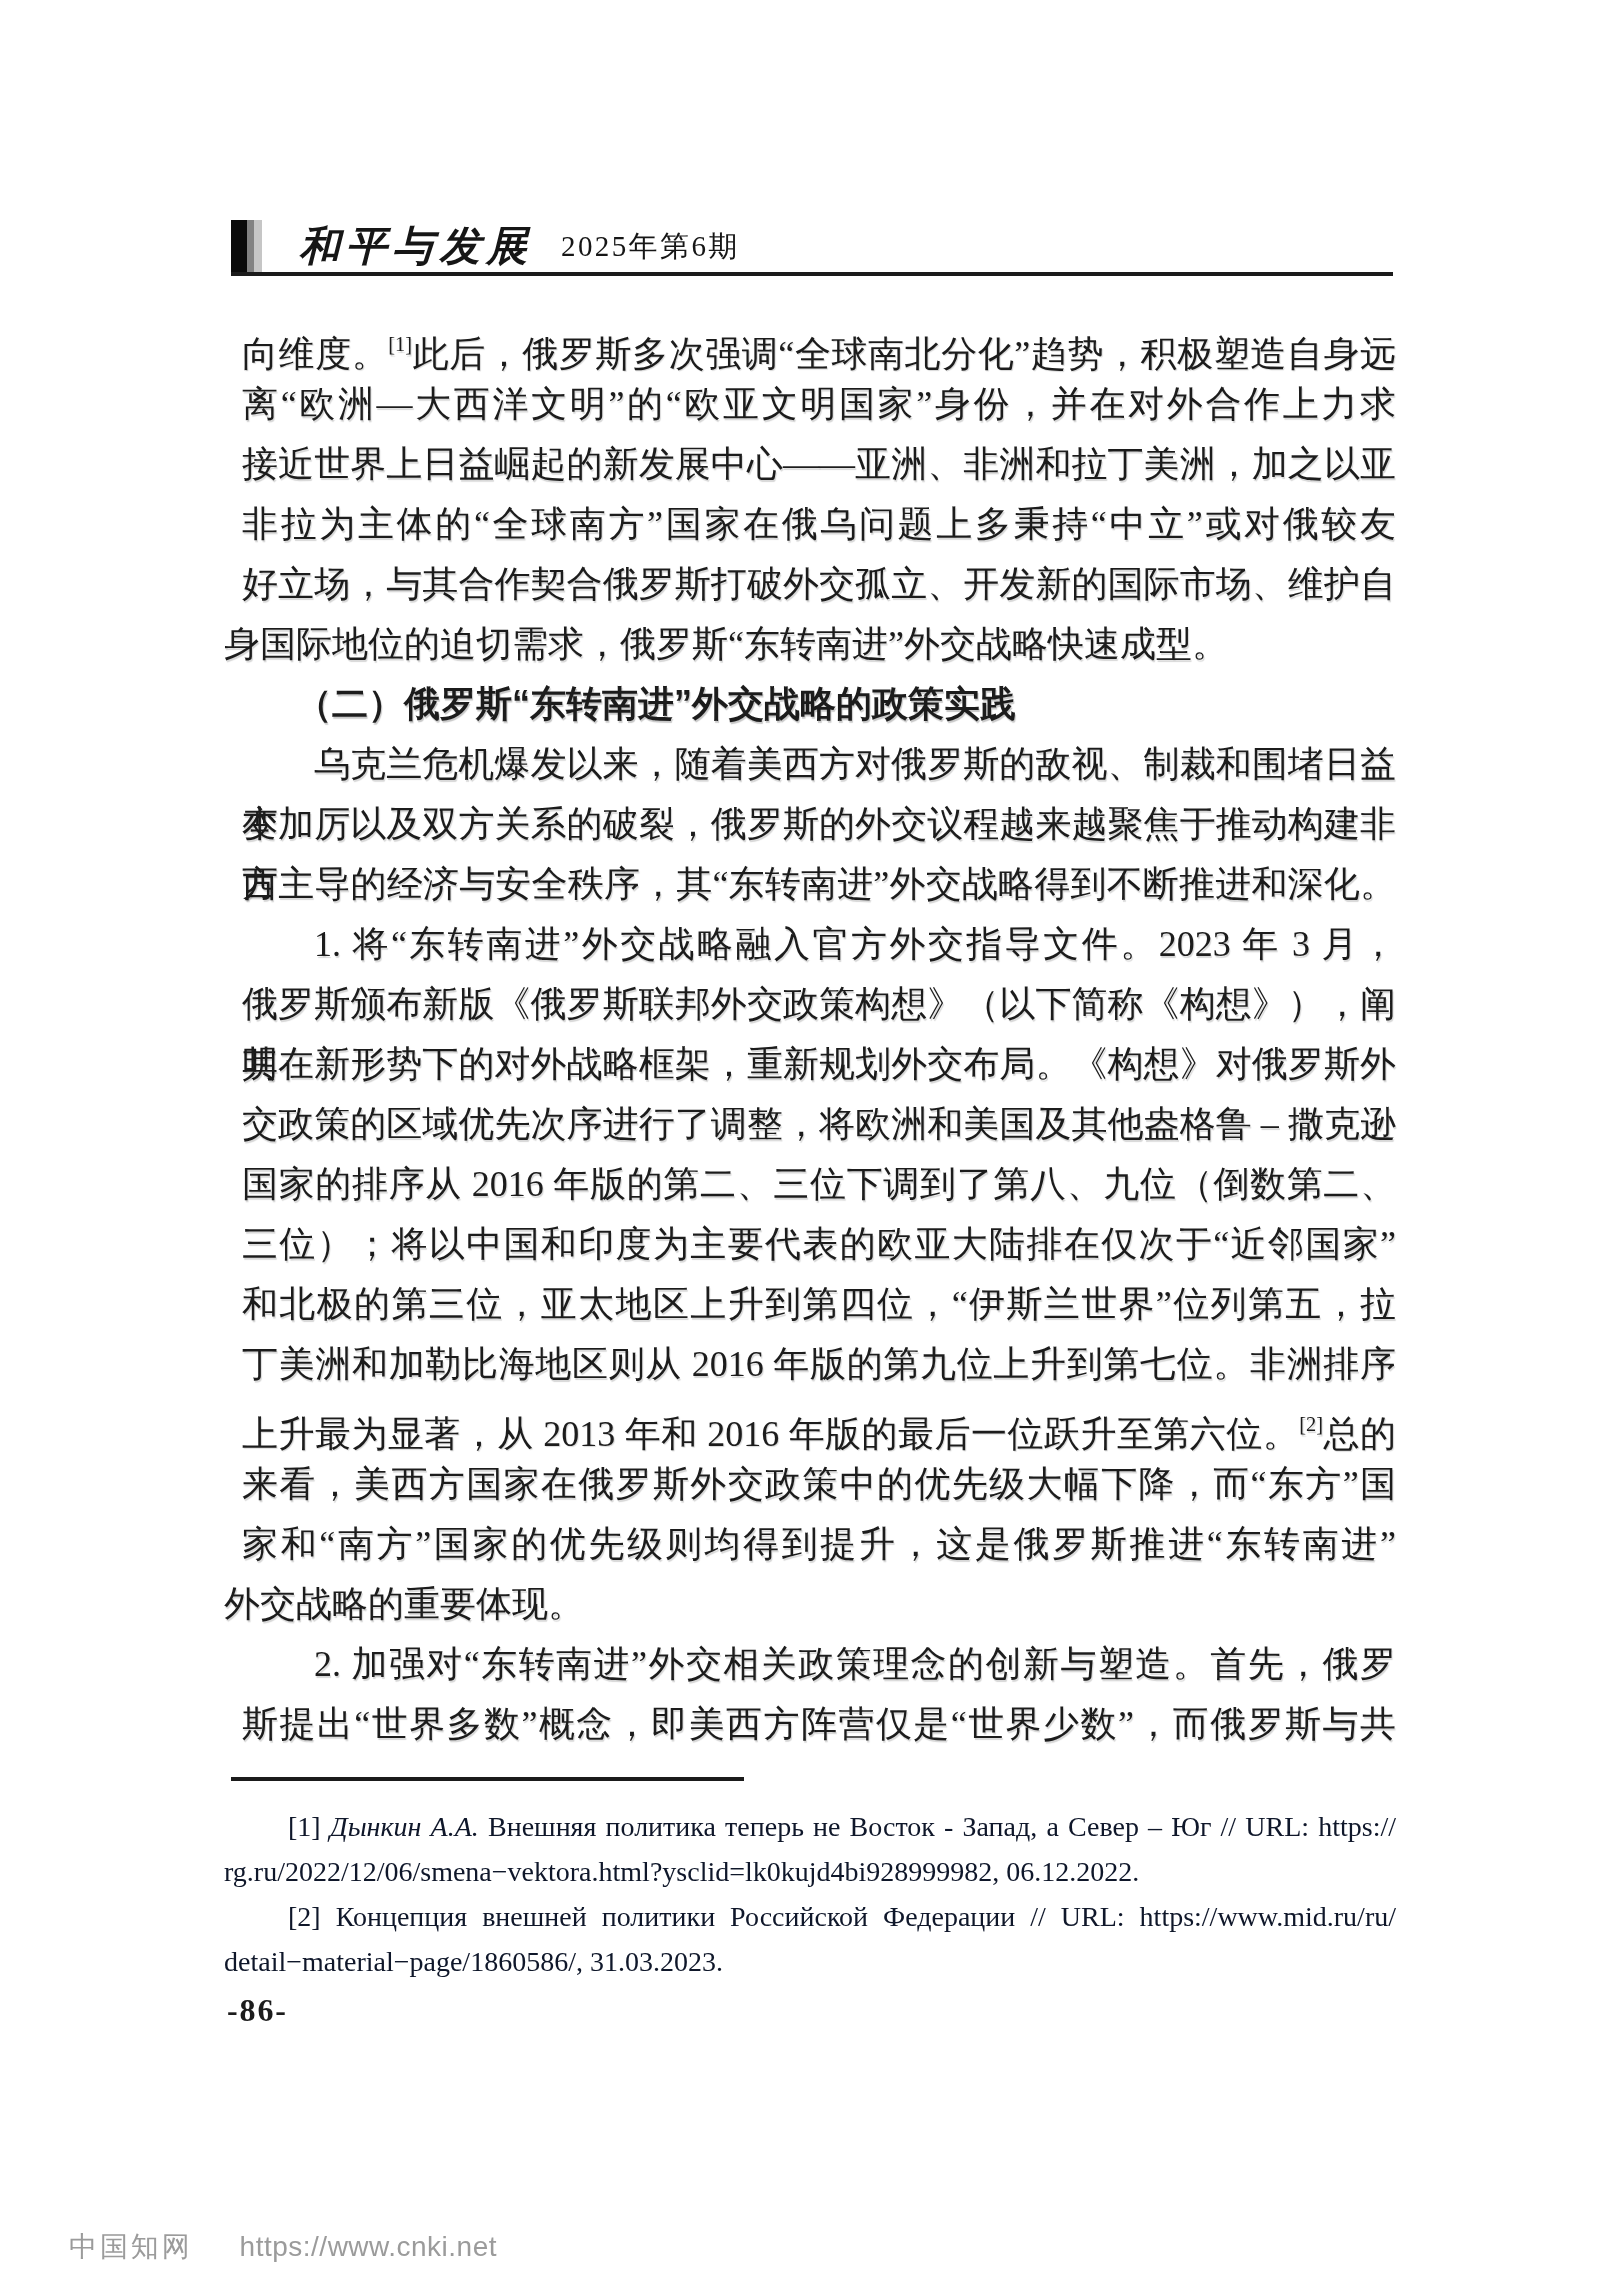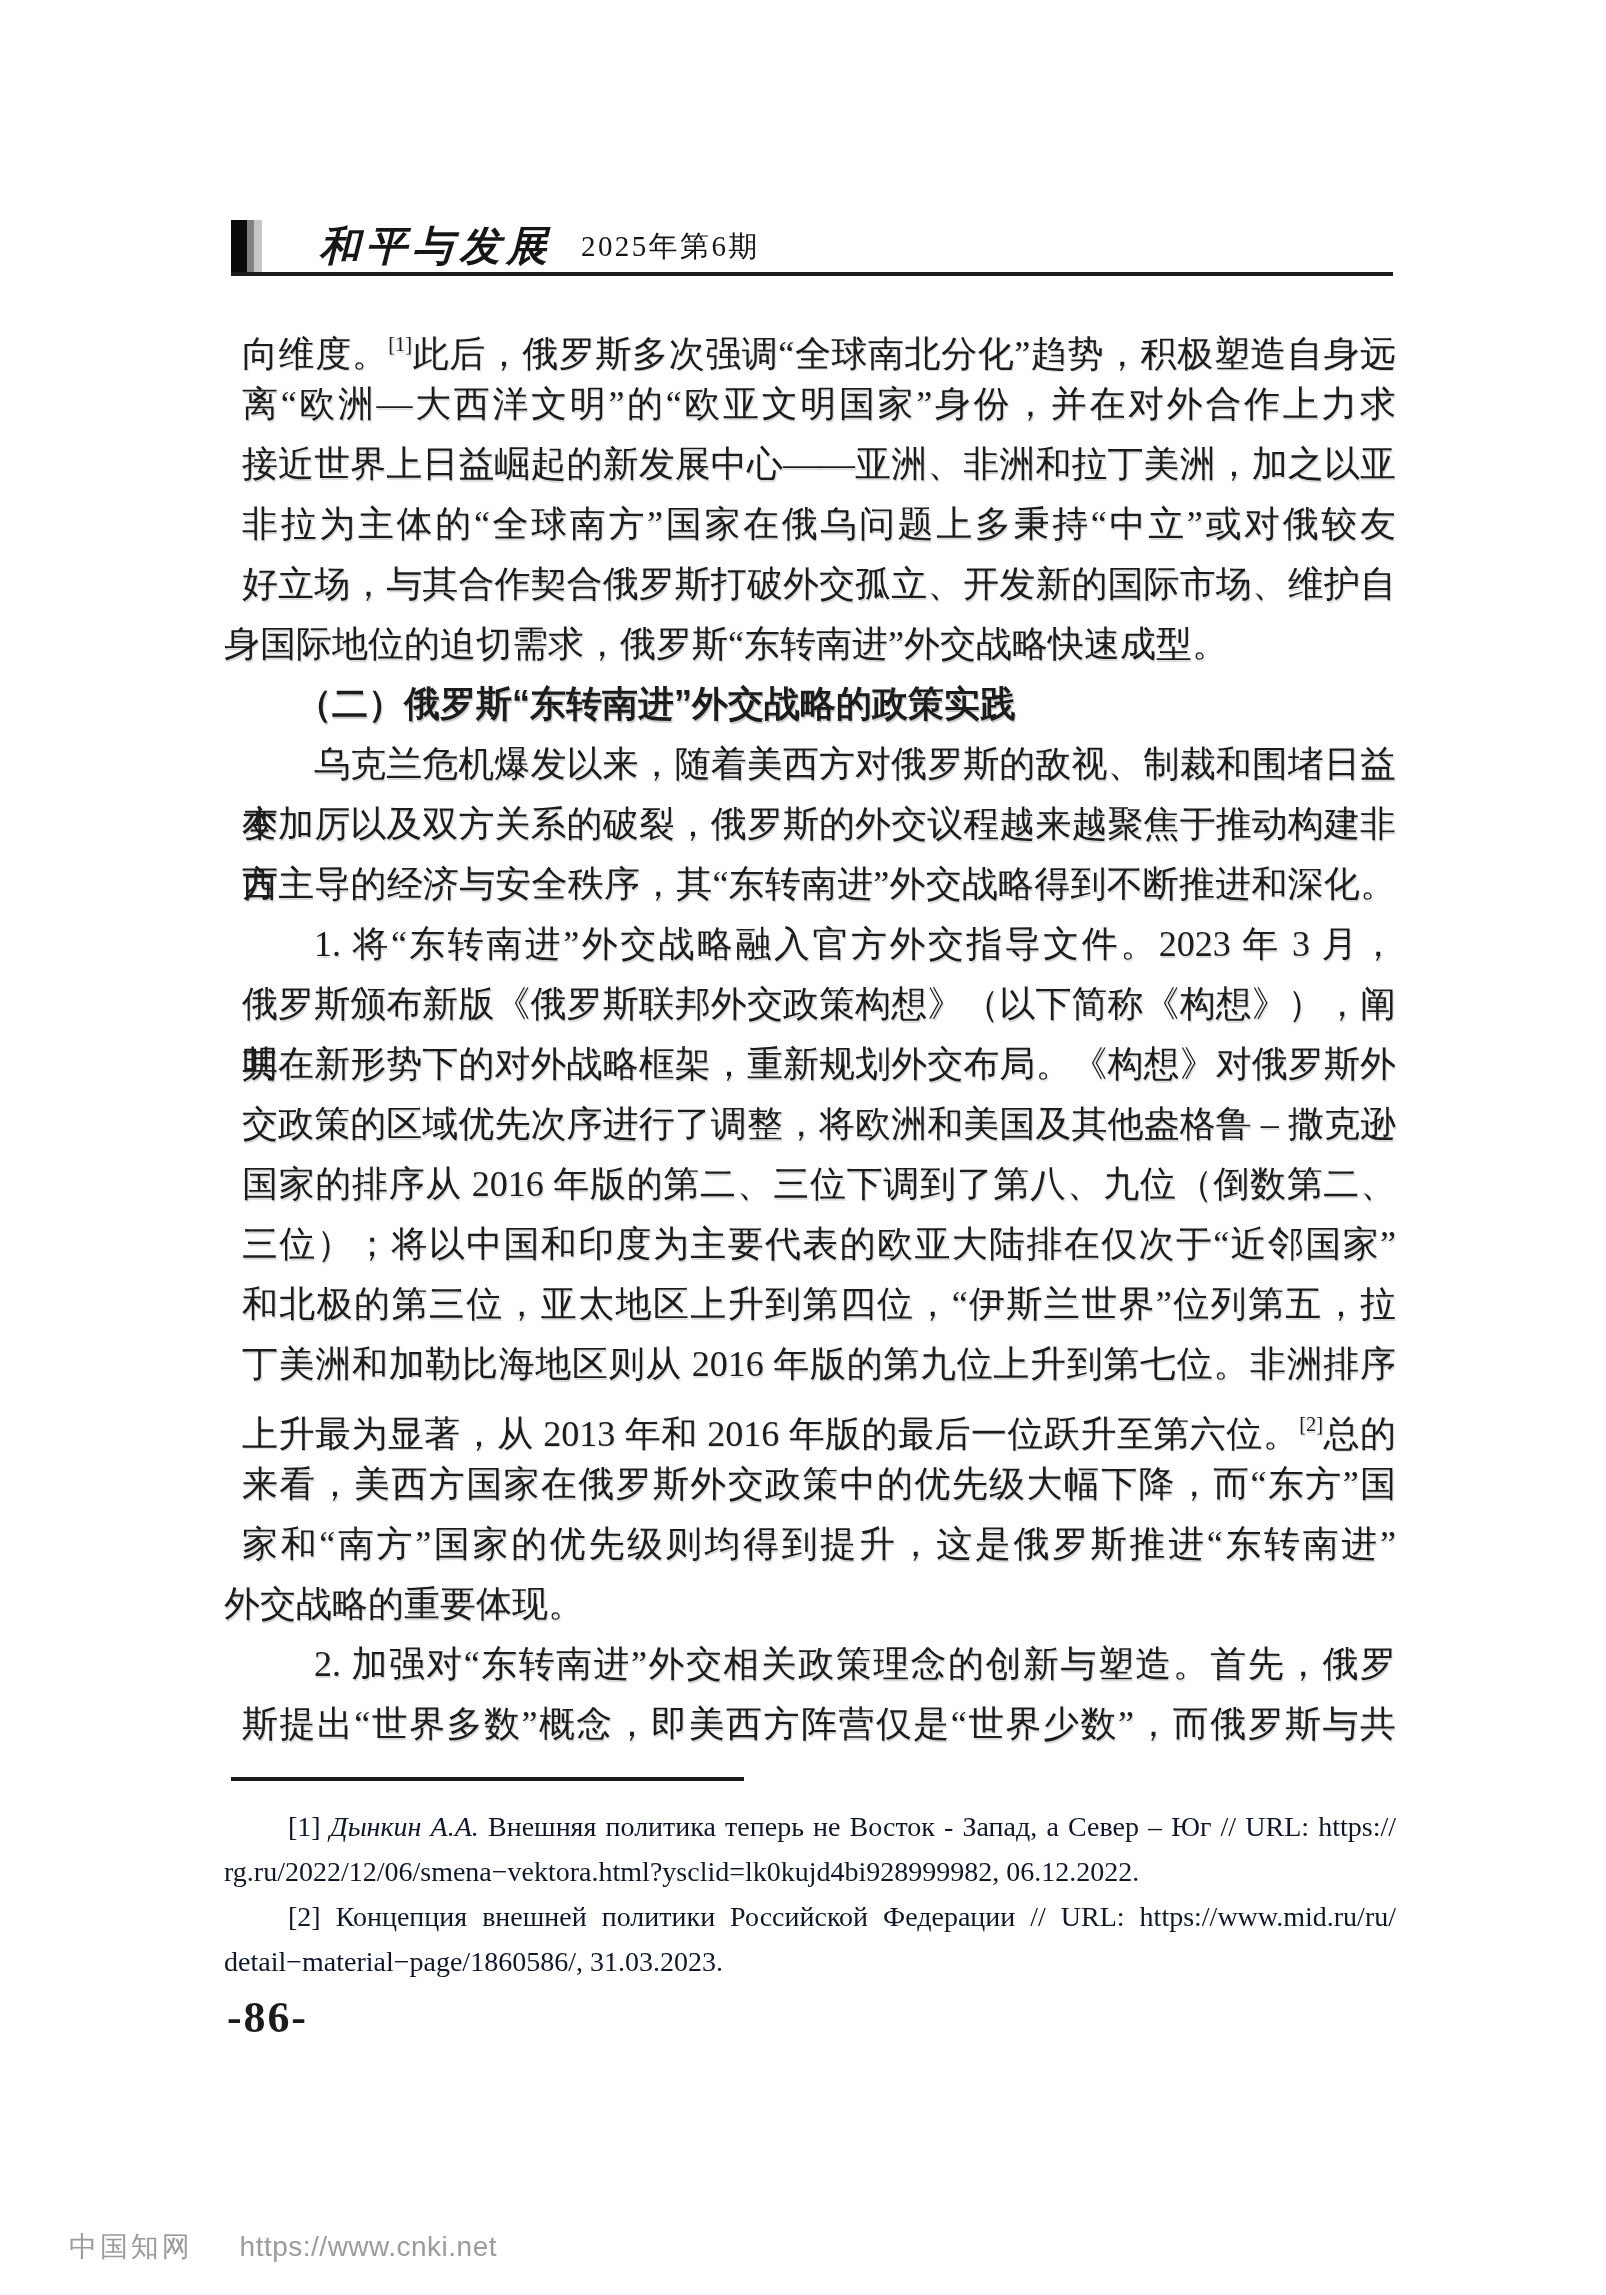--- a/index.html
+++ b/index.html
@@ -16,21 +16,21 @@
   .bar-black{width:16px;height:54px;background:#0a0a0a;}
   .bar-gray{width:6.8px;height:54px;background:#828282;}
   .bar-light{width:8.3px;height:54px;background:#c6c6c6;}
   .header-titles{
     position:absolute;left:299px;top:218px;height:57px;
     display:flex;align-items:center;gap:28px;white-space:nowrap;
   }
   .journal-title{
     font-family:"DejaVu Serif", serif;
     font-style:italic;font-weight:700;
-    font-size:41px;letter-spacing:5.8px;color:#161616;margin-left:20px;
+    font-size:41px;letter-spacing:5.8px;color:#161616;
   }
   .journal-issue{
     font-family:"Liberation Serif", serif;
     font-size:29px;letter-spacing:2.4px;color:#161616;
   }
   .header-rule{position:absolute;left:231px;top:272px;width:1162px;height:4.4px;background:#1b1b1b;}
   
   .body-text{
     position:absolute;left:224px;top:314px;width:1172px;
     font-size:36px;line-height:60px;
@@ -47,21 +47,21 @@
     position:absolute;left:224px;top:1804px;width:1172px;
     font-size:28px;line-height:45px;color:#0f172a;
   }
   .fl{min-height:45px;}
   .fj{text-align:justify;text-align-last:justify;}
   .fi{text-indent:64px;}
   .fauthor{font-style:italic;}
   
   .page-number{
     position:absolute;left:227px;top:1992px;
-    font-size:44px;font-weight:600;letter-spacing:1.9px;color:#1c1c1c;
+    font-size:32px;font-weight:600;letter-spacing:1.9px;color:#1c1c1c;
   }
   .cnki-footer{
     position:absolute;left:69px;top:2190px;
     display:flex;align-items:baseline;gap:47px;
     color:#9b9b9b;font-size:28px;white-space:nowrap;
   }
   .cnki-name{font-family:"Liberation Sans", sans-serif;letter-spacing:2.9px;}
   .cnki-url{font-family:"Liberation Sans", sans-serif;letter-spacing:0.5px;margin-top:41px;}
 </style>
 </head>

